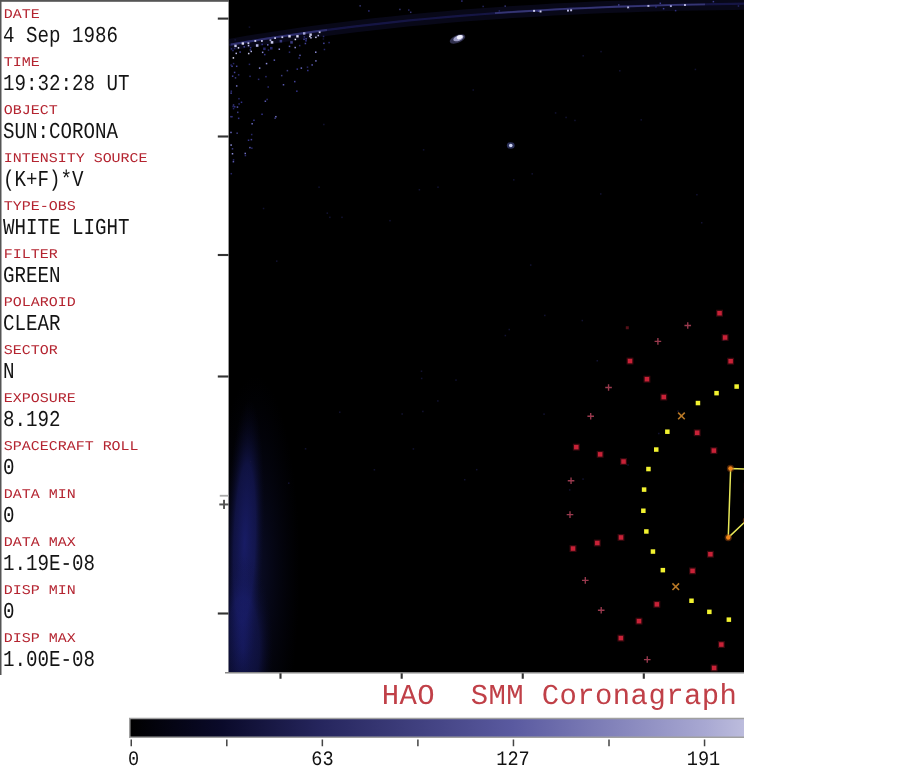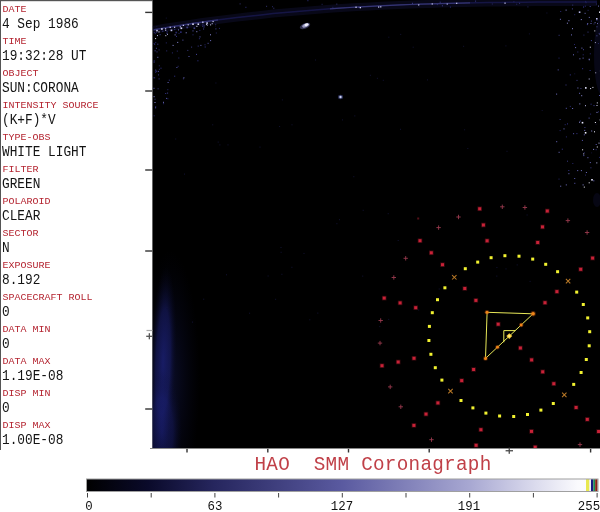--- a/index.html
+++ b/index.html
@@ -1,14 +1,14 @@
 <!DOCTYPE html>
 <html><head><meta charset="utf-8"><style>
 html,body{margin:0;padding:0;background:#fff;}
-#page{position:relative;width:600px;height:512px;overflow:hidden;}
+#page{position:relative;width:496px;height:512px;overflow:hidden;}
 svg{display:block;}
 text{white-space:pre;}
 </style></head>
 <body>
 <div id="page">
 <svg width="600" height="512" viewBox="0 0 600 512" shape-rendering="auto">
 <defs>
 <radialGradient id="glowCore" cx="50%" cy="50%" r="50%">
   <stop offset="0%" stop-color="#242a9a" stop-opacity="0.58"></stop>
   <stop offset="55%" stop-color="#1e2380" stop-opacity="0.45"></stop>

